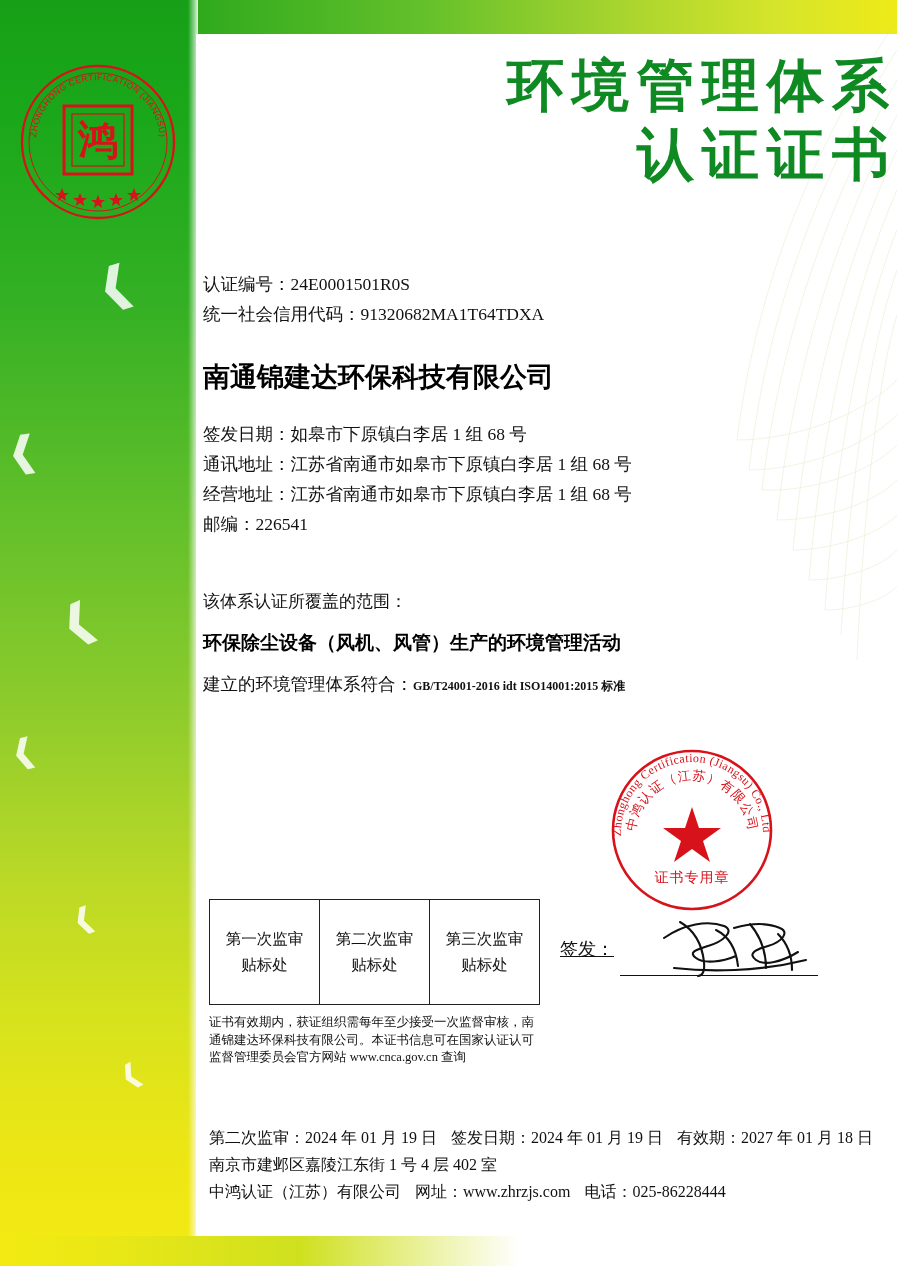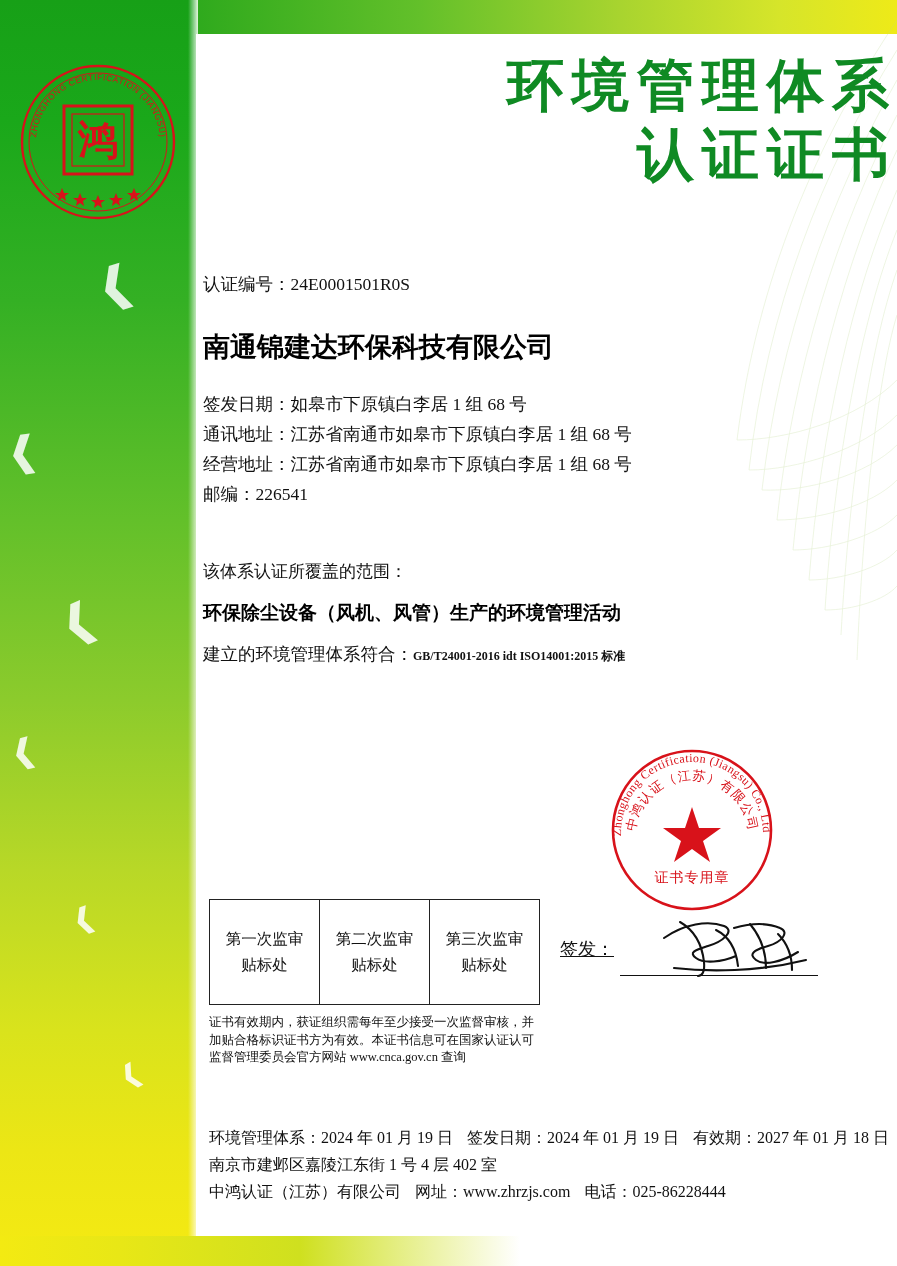--- a/index.html
+++ b/index.html
@@ -266,20 +266,23 @@
     <div class="title-line1">环境管理体系</div>
     <div class="title-line2">认证证书</div>
   </div>
 
   <div class="body">
 
     <div class="line">
       <span>认证编号：</span><span>24E0001501R0S</span>
     </div>
 
+    <div class="line">
+      <span>统一社会信用代码：</span><span>91320682MA1T64TDXA</span>
+    </div>
 
     <div class="company">南通锦建达环保科技有限公司</div>
 
     <div class="addr-block">
       <div class="line">
         <span>签发日期：</span><span>如皋市下原镇白李居 1 组 68 号</span>
       </div>
       <div class="line">
         <span>通讯地址：</span><span>江苏省南通市如皋市下原镇白李居 1 组 68 号</span>
       </div>
@@ -334,25 +337,25 @@
       <path d="M14,28 C34,14 58,10 74,16 C86,21 72,32 58,36 C46,40 38,42 46,48 C54,54 72,52 86,46"></path>
       <path d="M30,12 C44,20 52,34 54,52 C55,62 52,66 48,66"></path>
       <path d="M66,20 C78,26 86,38 88,56"></path>
       <path d="M84,18 C98,14 116,12 130,18 C140,22 132,32 118,36 C104,40 98,44 106,50 C114,56 132,52 148,42"></path>
       <path d="M100,14 C110,26 116,40 116,58"></path>
       <path d="M128,24 C138,34 142,46 142,60"></path>
       <path d="M24,58 C58,62 108,62 156,50"></path>
     </g>
   </svg>
 
-  <div class="fineprint">证书有效期内，获证组织需每年至少接受一次监督审核，并加贴合格标识证书方为有效。本证书信息可在国家认证认可监督管理委员会官方网站 www.cnca.gov.cn 查询</div>
+  <div class="fineprint">证书有效期内，获证组织需每年至少接受一次监督审核，南通锦建达环保科技有限公司。本证书信息可在国家认证认可监督管理委员会官方网站 www.cnca.gov.cn 查询</div>
 
   <div class="footer">
     <div>
-      <span>环境管理体系：</span><span>2024 年 01 月 19 日</span><span class="sp"></span><span>签发日期：</span><span>2024 年 01 月 19 日</span><span class="sp"></span><span>有效期：</span><span>2027 年 01 月 18 日</span>
+      <span>第二次监审：</span><span>2024 年 01 月 19 日</span><span class="sp"></span><span>签发日期：</span><span>2024 年 01 月 19 日</span><span class="sp"></span><span>有效期：</span><span>2027 年 01 月 18 日</span>
     </div>
     <div>南京市建邺区嘉陵江东街 1 号 4 层 402 室</div>
     <div>
       <span>中鸿认证（江苏）有限公司</span><span class="sp"></span><span>网址：</span><span>www.zhrzjs.com</span><span class="sp"></span><span>电话：</span><span>025-86228444</span>
     </div>
   </div>
 
 </div>
 
 </body></html>

